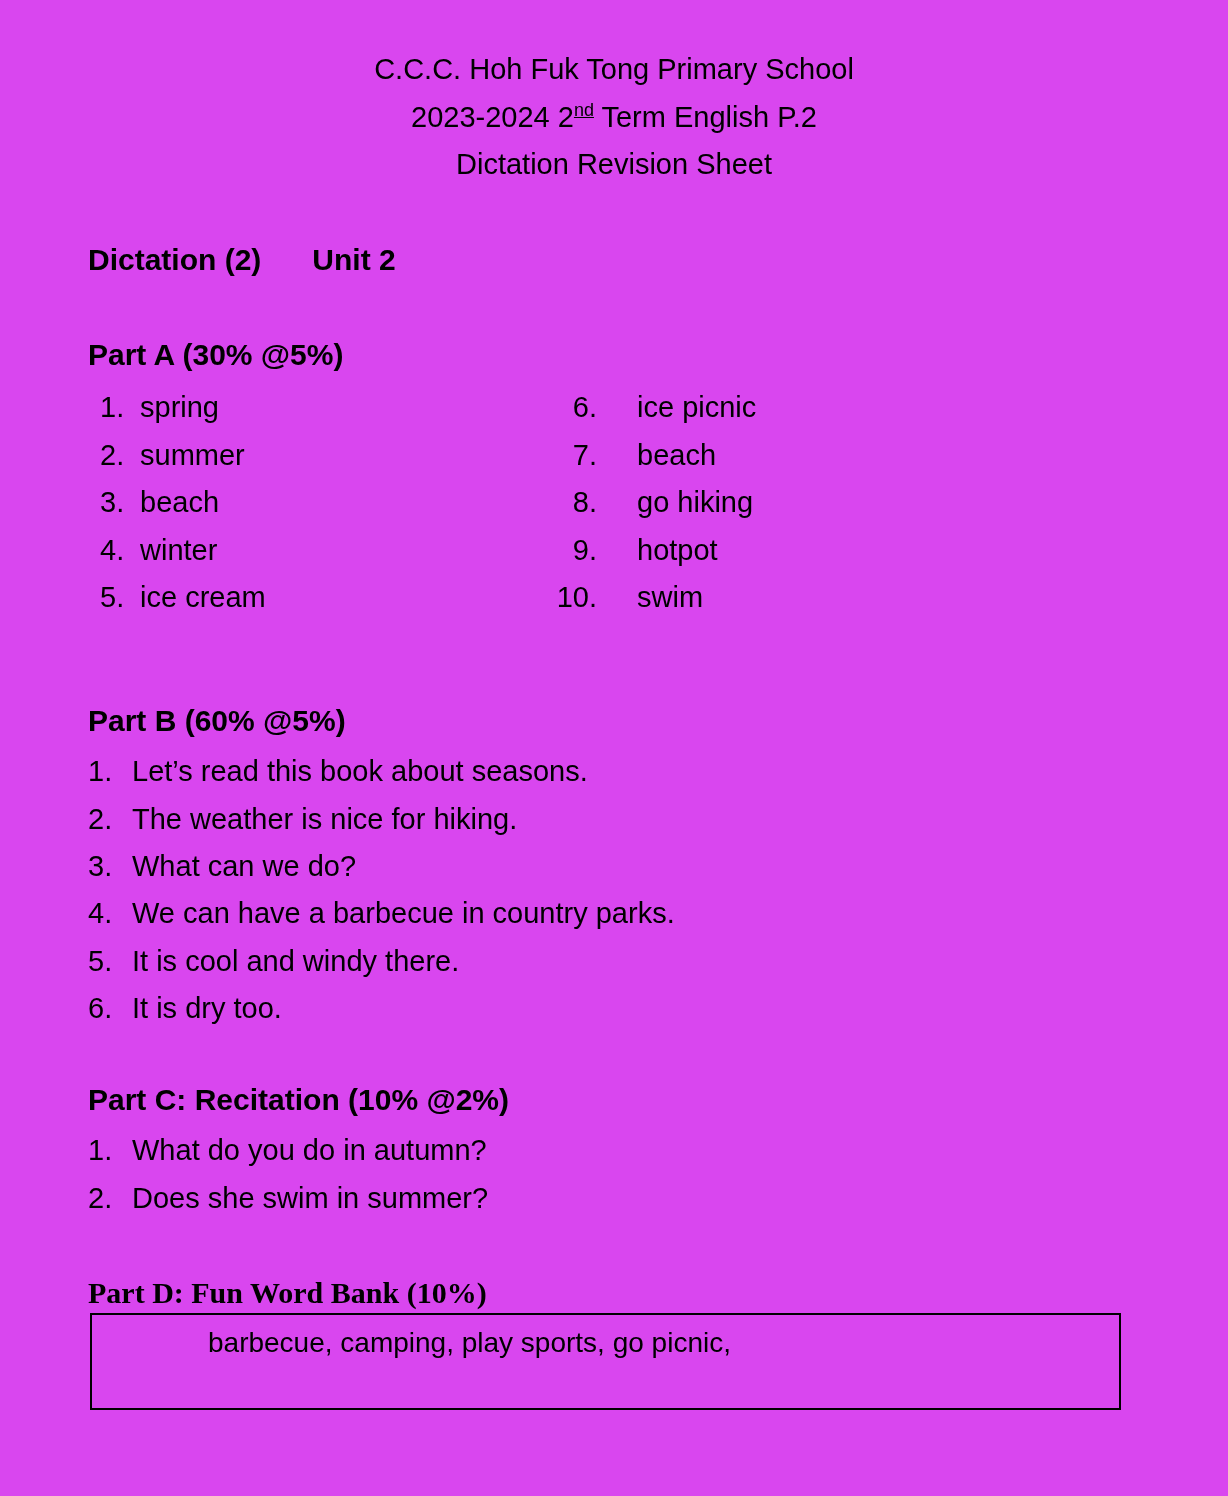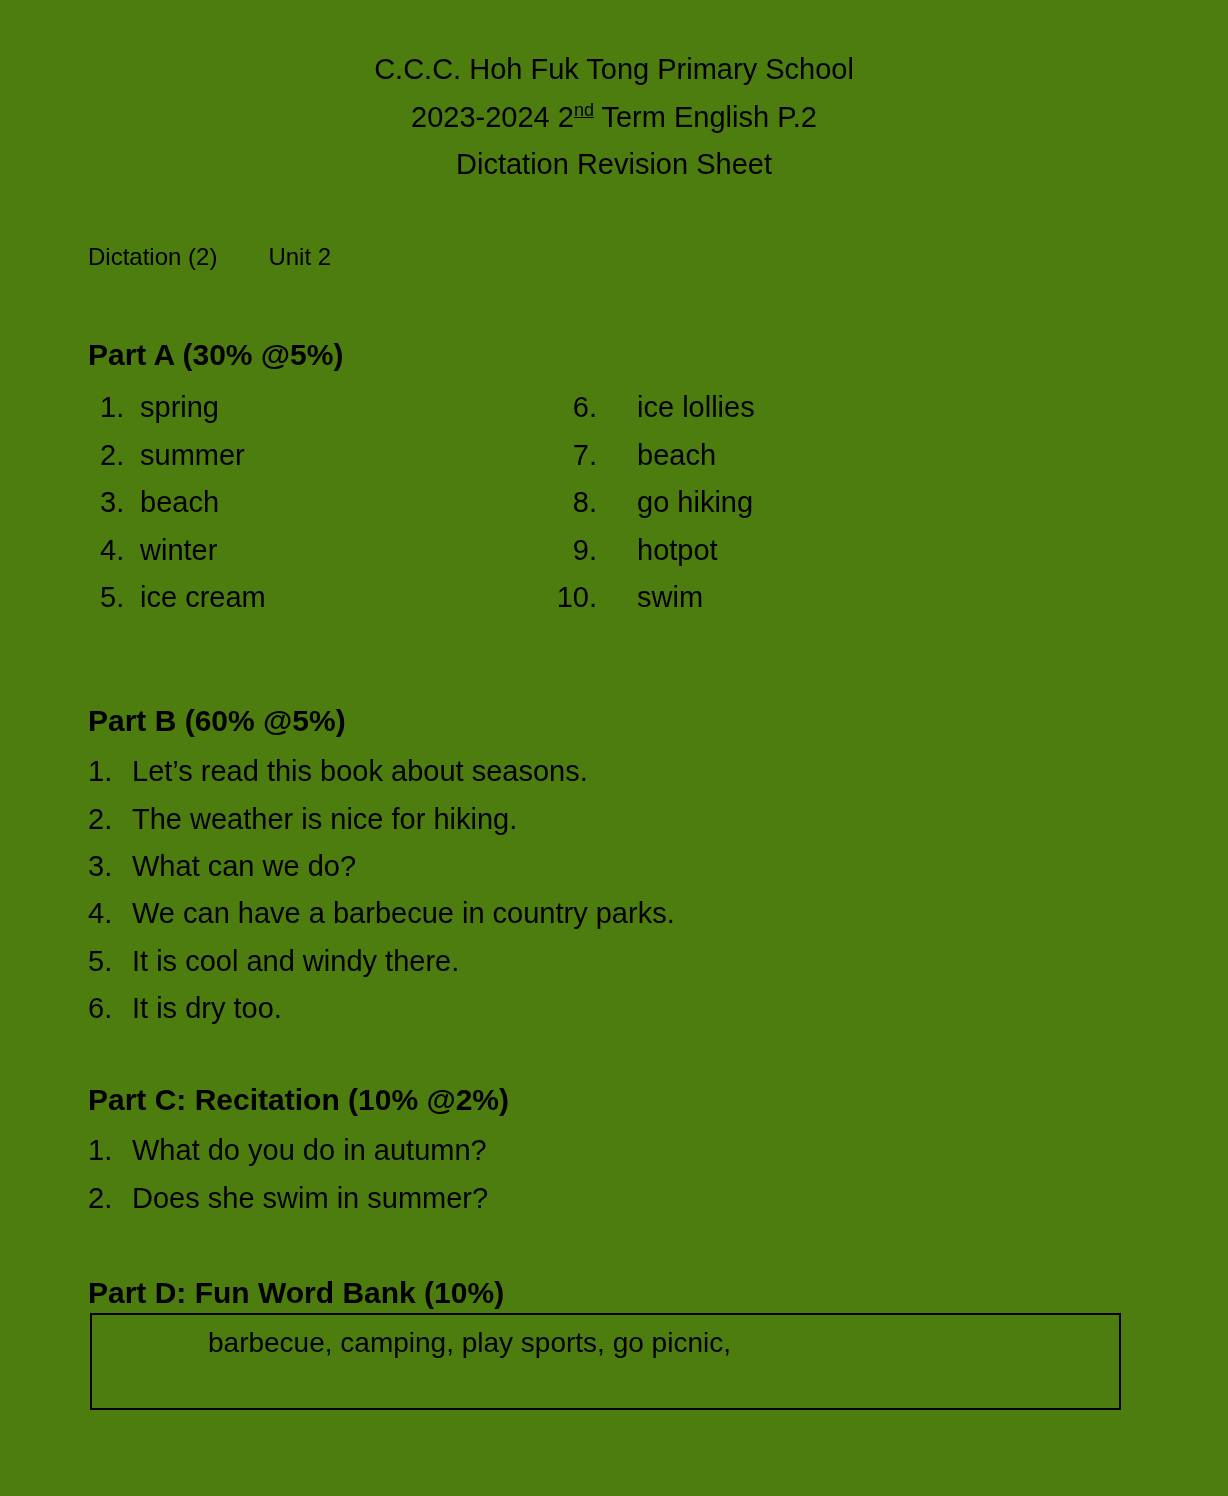--- a/index.html
+++ b/index.html
@@ -4,44 +4,44 @@
 <style>
   * { margin: 0; padding: 0; box-sizing: border-box; }
   html, body { background: #ffffff; }
   body {
     width: 1228px; height: 1496px;
     font-family: "Liberation Sans", sans-serif;
     color: #000000;
     position: relative;
     overflow: hidden;
   }
-  .page { position: absolute; inset: 0; background: #4d7c0f; }
+  .page { position: absolute; inset: 0; background: #d946ef; }
 
   
   .header {
     position: absolute; top: 46px; left: 0; width: 100%;
     text-align: center; font-size: 29px; line-height: 47.5px;
   }
   .header sup { font-size: 18px; vertical-align: super; line-height: 0; text-decoration: underline; }
 
   
   .subtitle {
     position: absolute; top: 243px; left: 88px;
-    font-size: 24px; font-weight: normal;
+    font-size: 30px; font-weight: bold;
   }
   .subtitle .sub-left { display: inline-block; margin-right: 51px; }
 
   .section-heading {
     position: absolute; left: 88px;
     font-size: 30px; font-weight: bold; text-align: center;
   }
   .h-part-a { top: 338px; }
   .h-part-b { top: 704px; }
   .h-part-c { top: 1083px; }
-  .h-part-d { top: 1276px; }
+  .h-part-d { top: 1276px; font-family: Liberation Serif, serif; }
 
   
   .pa-col { position: absolute; font-size: 29px; }
   .pa-col-left  { top: 384px; left: 100px; }
   .pa-col-right { top: 384px; left: 520px; }
   .pa-row { height: 47.5px; display: flex; align-items: center; }
   .pa-col-left  .num { display: inline-block; width: 40px; text-align: left; }
   .pa-col-right .num { display: inline-block; width: 77px; text-align: right; margin-right: 40px; }
 
   
@@ -96,21 +96,21 @@
       </div>
     <div class="pa-row">
         <span class="num">5.</span>
         <span>ice cream</span>
       </div>
   </div>
 
   <div class="pa-col pa-col-right">
     <div class="pa-row">
         <span class="num">6.</span>
-        <span>ice lollies</span>
+        <span>ice picnic</span>
       </div>
     <div class="pa-row">
         <span class="num">7.</span>
         <span>beach</span>
       </div>
     <div class="pa-row">
         <span class="num">8.</span>
         <span>go hiking</span>
       </div>
     <div class="pa-row">

